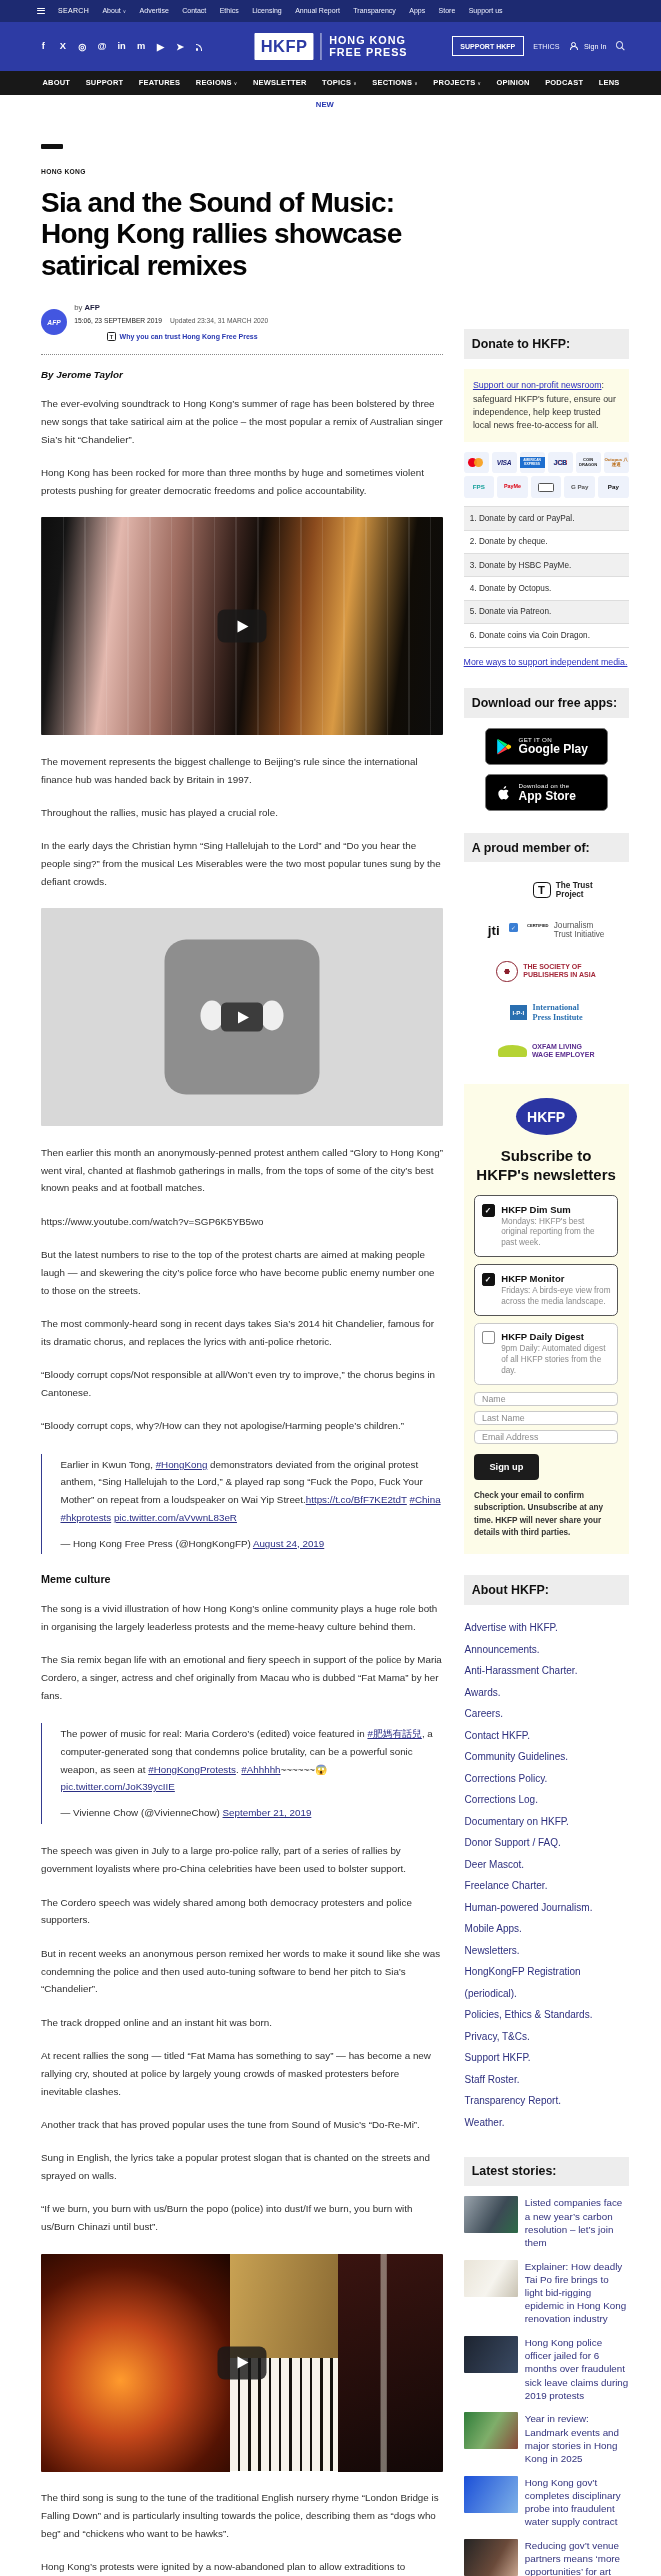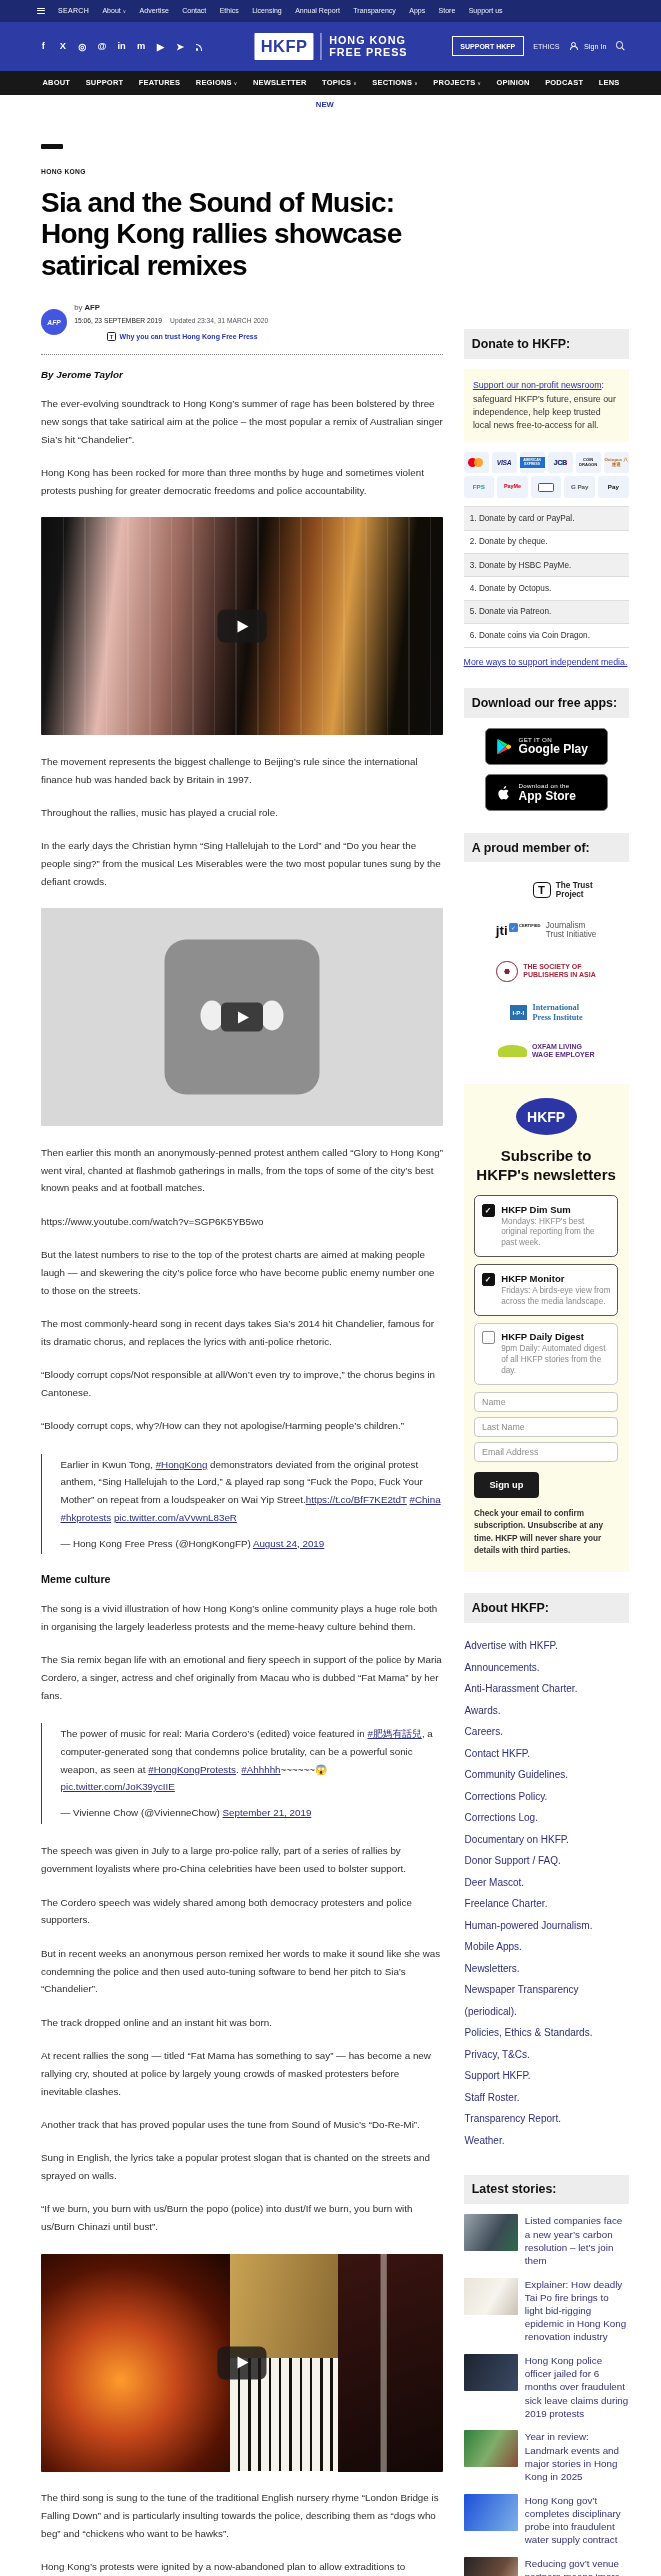--- a/index.html
+++ b/index.html
@@ -84,21 +84,21 @@
   .sl1{flex:0 0 47%;background:radial-gradient(circle at 42% 58%,#ff9b2d 0%,#c4471a 34%,#541303 68%,#1d0600 100%);}
   .sl2{flex:0 0 27%;background:repeating-linear-gradient(90deg,#f6f3ea 0 7.7px,#15130e 7.7px 10.3px) bottom/100% 52% no-repeat,linear-gradient(100deg,#c9a253,#8a6a33) top/100% 48% no-repeat;}
   .sl3{flex:1;background:linear-gradient(90deg,transparent 0 40%,rgba(240,235,220,.45) 41% 46%,transparent 47%),linear-gradient(160deg,#3a1410,#120807);}
   
   .logo-item{display:flex;align-items:center;gap:5.2px;}
   .ml-ic{display:flex;flex-direction:column;align-items:center;justify-content:center;}
   .ml-tx{display:flex;flex-direction:column;line-height:1.18;font-weight:bold;color:#222;}
   .ml-big{font-weight:900;color:#111;}
   .ml-chk{background:#3b7fd4;color:#fff;font-style:normal;border-radius:1.5px;display:inline-flex;align-items:center;justify-content:center;}
   .ml-sub{text-decoration:none;font-weight:900;color:#111;}
-  .jti .ml-ic{flex-direction:row;gap:1px;align-items:flex-start;flex-wrap:wrap;}
+  .jti .ml-ic{flex-direction:row;gap:9px;align-items:flex-start;flex-wrap:wrap;}
   .jti .ml-tx{color:#555;font-weight:normal;}
   .sopa .ml-ic::before{content:"";border:1.3px solid #8a1f2d;border-radius:50%;background:radial-gradient(circle,#8a1f2d 18%,transparent 20%);}
   .sopa .ml-tx{color:#a32638;}
   .ipi .ml-big{background:#2a6fb0;color:#fff;font-weight:bold;}
   .ipi .ml-tx{color:#2a6fb0;font-family:"Liberation Serif",serif;}
   .oxfam .ml-ic::before{content:"";background:#b5d334;border-radius:60% 60% 3.1px 3.1px;}
   .oxfam .ml-tx{color:#5b2d8e;}
   .trust .ml-big{border:1.5px solid #111;border-radius:4.1px;padding:1px 4.6px;}
   
   .sb-sec{margin-bottom:21.6px;}
@@ -145,21 +145,21 @@
   .nl-logo{width:61px;height:37px;background:#2b35a3;border-radius:50%;color:#fff;font-weight:bold;font-size:14px;display:flex;align-items:center;justify-content:center;margin:0 auto 10.3px;}
   .nl-head{font-size:15px;font-weight:bold;text-align:center;line-height:1.3;color:#111;margin-bottom:10.3px;}
   .opt{display:flex;gap:6.7px;background:#fff;border:1px solid #555;border-radius:5.2px;padding:7.7px 6.7px;margin:6.7px 0;}
   .opt:not(.on){border-color:#c9c9c9;}
   .box{width:13px;height:13px;border:1px solid #888;border-radius:2.1px;flex:none;display:flex;align-items:center;justify-content:center;background:#fff;}
   .opt.on .box{background:#111;border-color:#111;}
   .tick{color:#fff;font-size:7.7px;font-weight:bold;display:none;}
   .opt.on .tick{display:block;}
   .opt-name{display:block;font-size:9.5px;font-weight:bold;color:#111;margin-bottom:2.1px;}
   .opt-desc{display:block;font-size:8.2px;color:#8a8a8a;line-height:1.3;}
-  .nl-in{display:block;width:100%;height:20px;border:0.5px solid #c9c9c9;border-radius:4.1px;padding:0 7.2px;font-size:8.8px;margin:5.2px 0;background:#fff;font-family:inherit;color:#333;}
+  .nl-in{display:block;width:100%;height:14px;border:0.5px solid #c9c9c9;border-radius:4.1px;padding:0 7.2px;font-size:8.8px;margin:5.2px 0;background:#fff;font-family:inherit;color:#333;}
   .nl-in::placeholder{color:#8a8a8a;}
   .signup{background:#1c1c1c;color:#fff;border:none;border-radius:4.1px;padding:7.7px 15.5px;font-size:9.3px;font-weight:bold;margin:5.2px 0 10.3px;font-family:inherit;cursor:pointer;}
   .nl-note{font-size:8.2px;font-weight:bold;color:#333;line-height:1.5;}
   
   .about-links{list-style:none;padding:2.1px 1px;}
   .about-links li{line-height:2.15;}
   .al{font-size:10px;color:#2d2f7e;}
   
   .story{display:flex;gap:7.2px;margin:10.3px 0;}
   .thumb{width:54px;height:37px;flex:none;border-radius:1px;}
@@ -551,21 +551,21 @@
           <li><a class="al">Community Guidelines.</a></li>
           <li><a class="al">Corrections Policy.</a></li>
           <li><a class="al">Corrections Log.</a></li>
           <li><a class="al">Documentary on HKFP.</a></li>
           <li><a class="al">Donor Support / FAQ.</a></li>
           <li><a class="al">Deer Mascot.</a></li>
           <li><a class="al">Freelance Charter.</a></li>
           <li><a class="al">Human-powered Journalism.</a></li>
           <li><a class="al">Mobile Apps.</a></li>
           <li><a class="al">Newsletters.</a></li>
-          <li><a class="al">Newspaper Transparency (periodical).</a></li>
+          <li><a class="al">HongKongFP Registration (periodical).</a></li>
           <li><a class="al">Policies, Ethics &amp; Standards.</a></li>
           <li><a class="al">Privacy, T&amp;Cs.</a></li>
           <li><a class="al">Support HKFP.</a></li>
           <li><a class="al">Staff Roster.</a></li>
           <li><a class="al">Transparency Report.</a></li>
           <li><a class="al">Weather.</a></li>
         </ul>
     </section>
 
     <section class="sb-sec">

